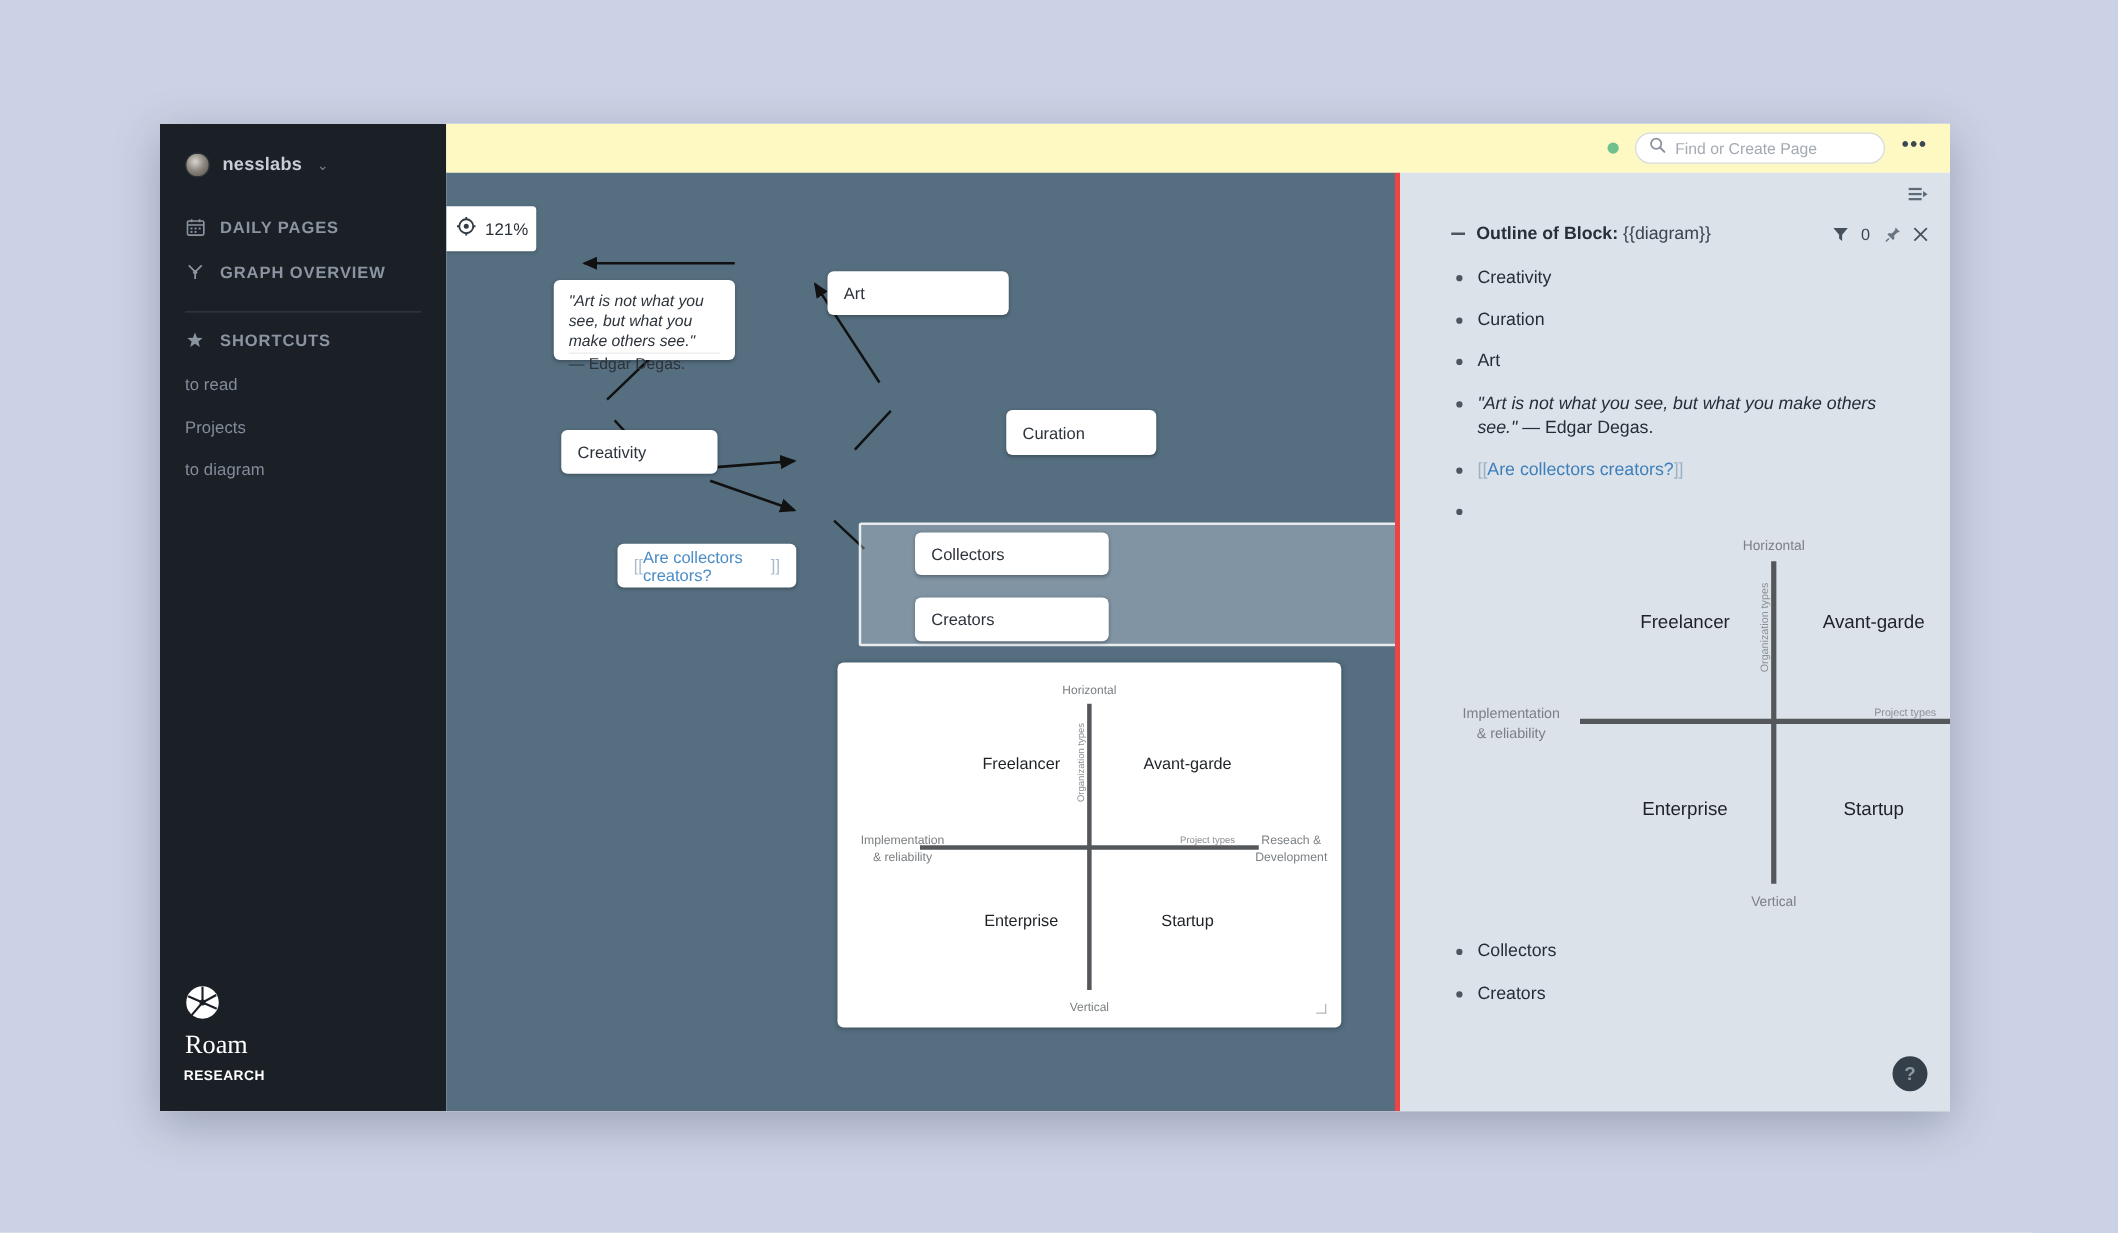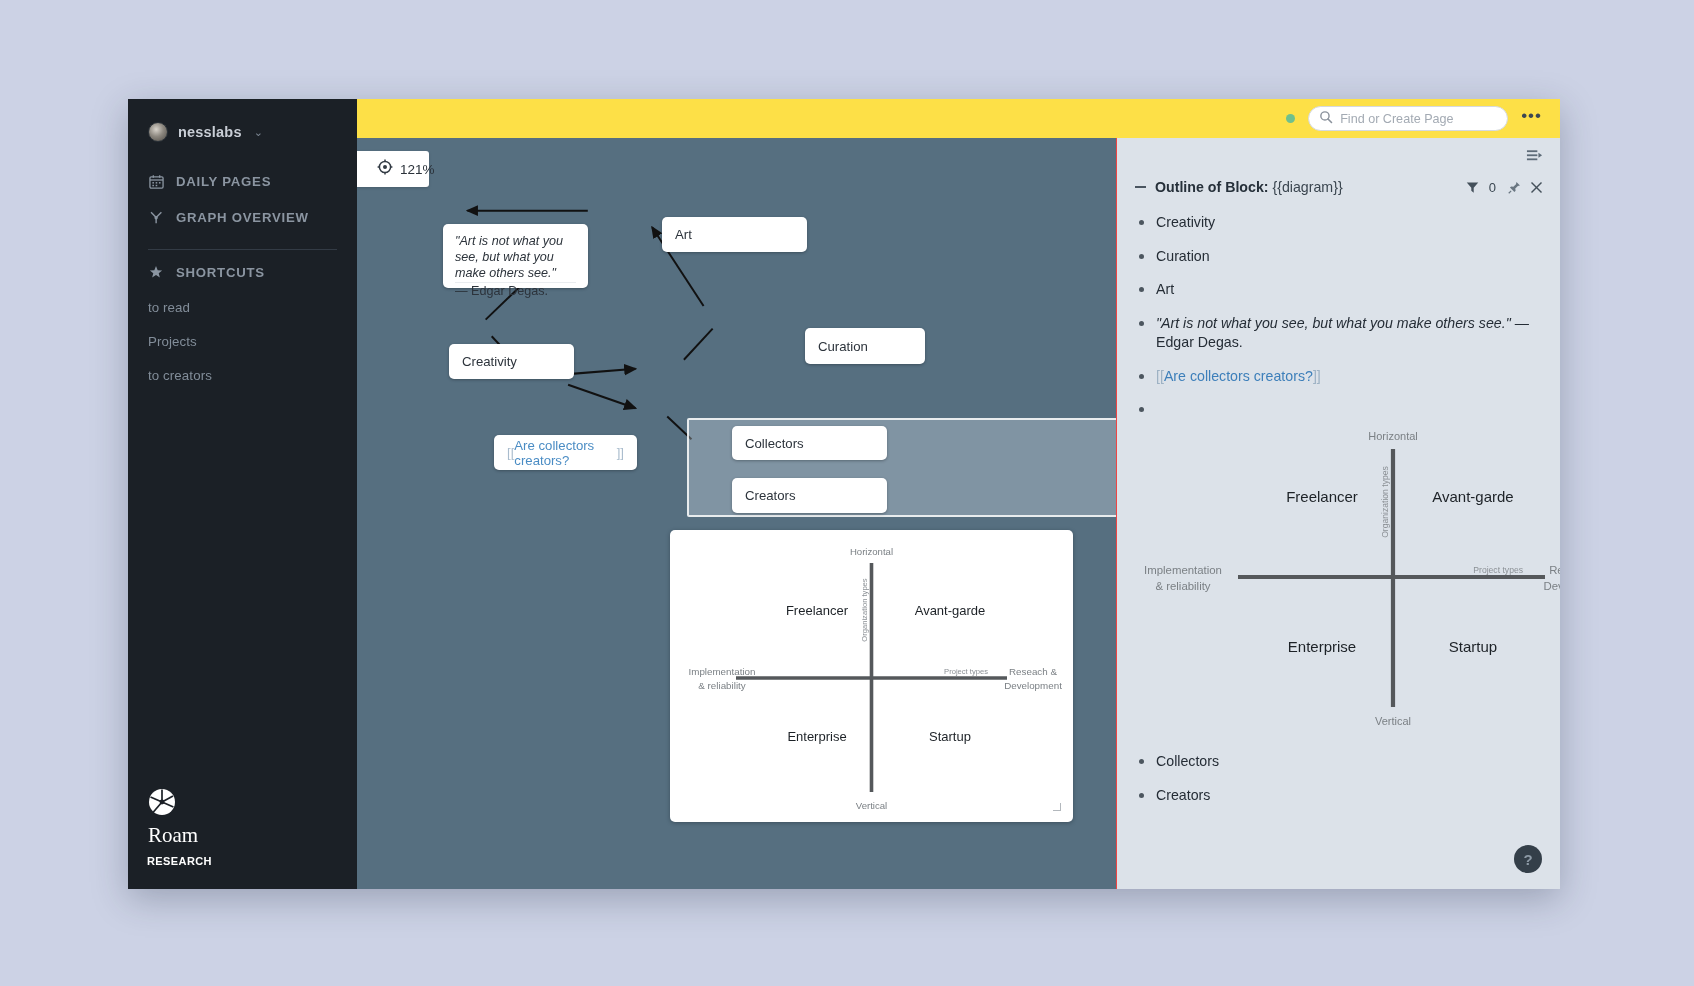--- a/index.html
+++ b/index.html
@@ -86,21 +86,21 @@
   }
   .roam-sub {
     color: #fff; font-size: 11px; font-weight: bold;
     letter-spacing: .4px; align-self: center; margin-left: -1px;
   }
 
   
   #main-col { flex: 1 1 auto; display: flex; flex-direction: column; min-width: 0; }
   #topbar {
     height: 39px; flex: 0 0 39px;
-    background: #fde047;
+    background: #fef9c3;
     display: flex; align-items: center; justify-content: flex-end;
     padding-right: 18px; gap: 13px;
     position: relative; z-index: 5;
   }
   .status-dot {
     width: 9px; height: 9px; border-radius: 50%;
     background: #6fc08d;
   }
   #search-box {
     width: 200px; height: 25px;
@@ -114,26 +114,26 @@
     line-height: 10px; cursor: pointer; padding-bottom: 5px;
   }
   #body-row { flex: 1 1 auto; display: flex; min-height: 0; }
 
   
   #canvas {
     flex: 1 1 auto; position: relative;
     background: #566f80; overflow: hidden; min-width: 0;
   }
   #zoom-badge {
-    position: absolute; left: 0; top: 13px;
+    position: absolute; left: 0; top: 27px;
     background: #fff;
     height: 36px; width: 72px;
     border-radius: 0 3px 3px 0;
     display: flex; align-items: center; gap: 7px;
-    padding-left: 20px;
+    padding-left: 8px;
     box-shadow: 0 1px 3px rgba(0,0,0,.17);
     cursor: pointer;
   }
   #zoom-badge .zlabel { font-size: 13.5px; color: #2b323a; }
   .node {
     position: absolute;
     background: #fff;
     border-radius: 5px;
     box-shadow: 0 1px 3px rgba(16,22,30,.35);
     display: flex; align-items: center;
@@ -181,21 +181,22 @@
     border-right: 1.6px solid #b3b8bd;
     border-bottom: 1.6px solid #b3b8bd;
     cursor: nwse-resize;
   }
 
   
   #right-panel {
     width: 444px; flex: 0 0 444px;
     background: #dce2e9;
     position: relative; overflow: hidden;
-    border-left: 1px solid #ef4444;
+    border-left: 4px solid #ef4444;
+    padding-left: 23px;
   }
   #rp-toolbar {
     height: 34px; display: flex; align-items: center;
     justify-content: flex-end; padding-right: 17px;
   }
   #rp-header {
     display: flex; align-items: center;
     padding: 0 17px 0 18px; height: 30px; gap: 9px;
   }
   .collapse-dash {
@@ -294,21 +295,21 @@
         <span class="nav-ico">
           <svg width="14" height="14" viewBox="0 0 16 16">
             <polygon points="8,1.2 9.9,5.9 15,6.2 11.1,9.4 12.4,14.3 8,11.5 3.6,14.3 4.9,9.4 1,6.2 6.1,5.9" fill="#8b95a1"></polygon>
           </svg>
         </span>
         <span>SHORTCUTS</span>
       </div>
 
       <div class="shortcut-item">to read</div>
       <div class="shortcut-item">Projects</div>
-      <div class="shortcut-item">to creators</div>
+      <div class="shortcut-item">to diagram</div>
     </nav>
 
     <div id="roam-logo">
       <span class="roam-mark">
         <svg width="28" height="28" viewBox="0 0 28 28">
           <circle cx="14" cy="14" r="13" fill="#fff"></circle>
           <g stroke="#1b2026" stroke-width="1.7" fill="none">
             <line x1="14" y1="14" x2="14" y2="1.4"></line>
             <line x1="14" y1="14" x2="25" y2="8"></line>
             <line x1="14" y1="14" x2="25.4" y2="19"></line>

